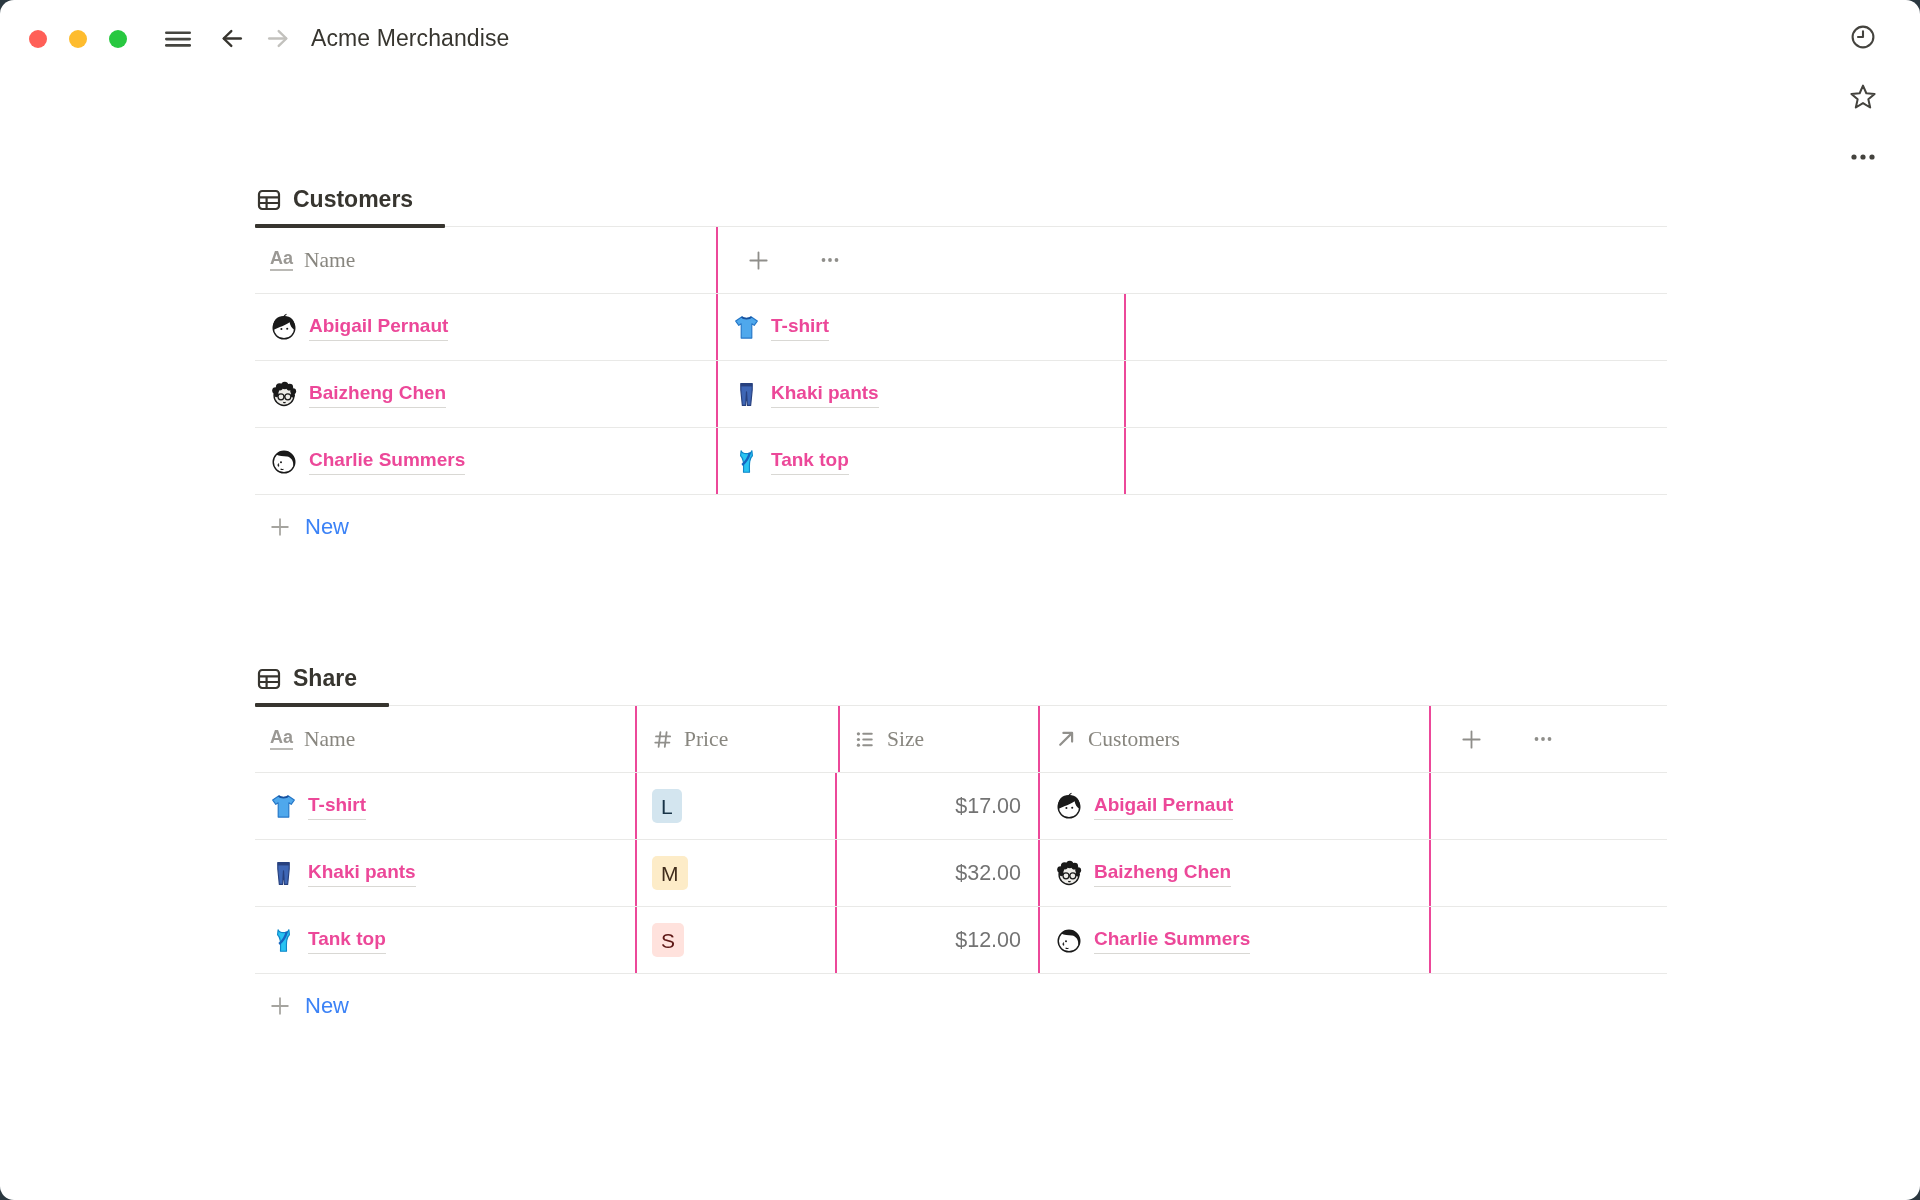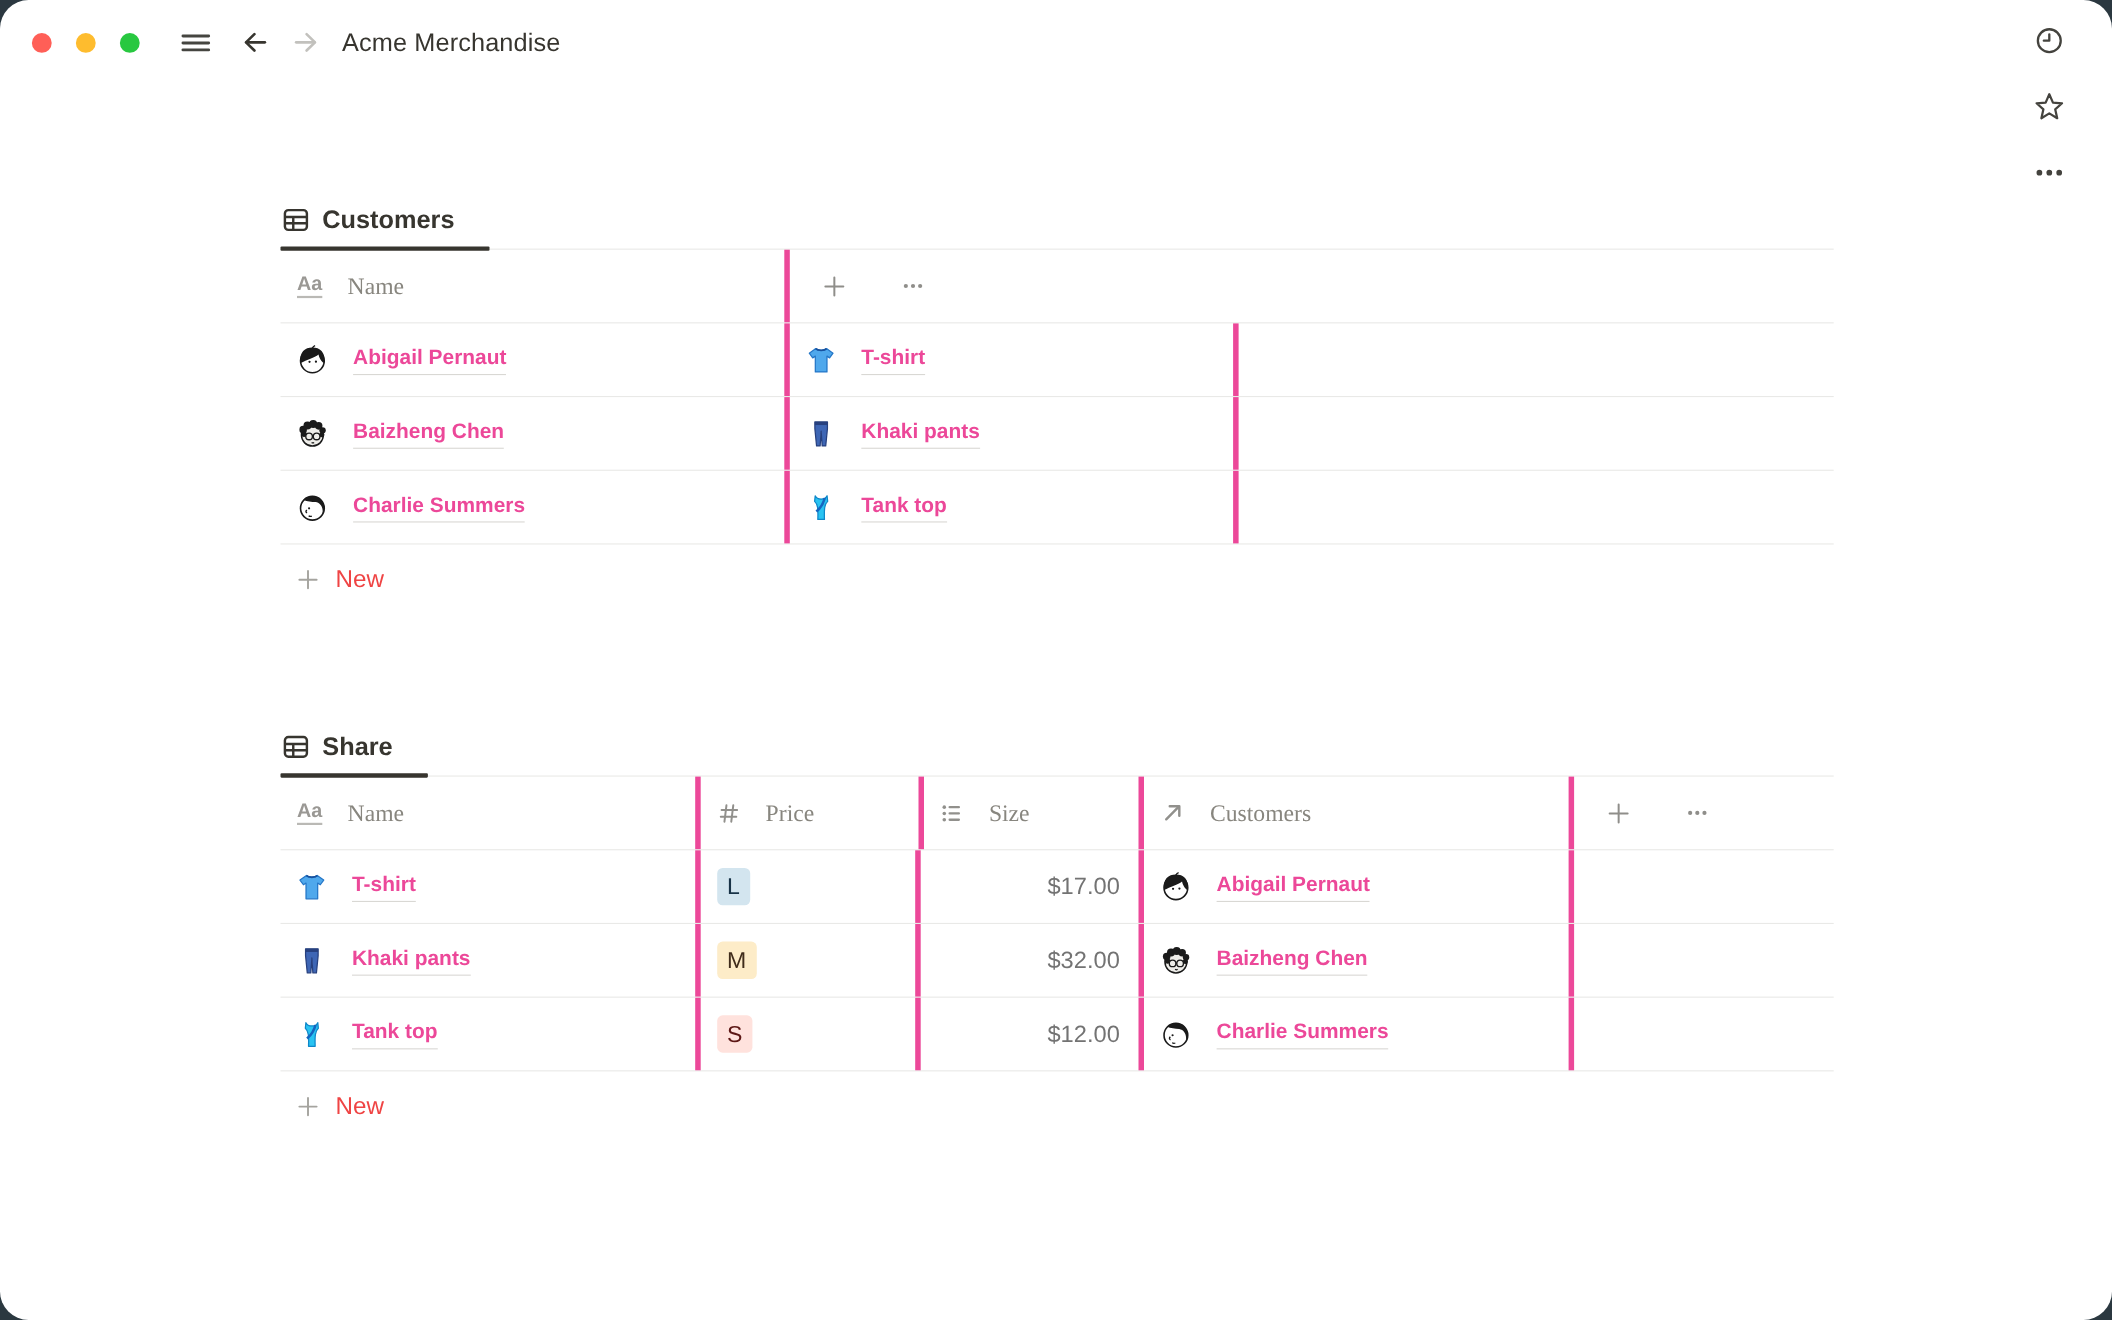--- a/index.html
+++ b/index.html
@@ -1,17 +1,17 @@
 <!DOCTYPE html>
 <html><head>
 <meta charset="utf-8">
 <style>
   html,body{margin:0;padding:0;background:#2b3840;}
   body{width:1920px;height:1200px;position:relative;font-family:"Liberation Sans","DejaVu Sans",sans-serif;}
-  .window{position:absolute;inset:0;background:#fff;border-radius:26px;overflow:hidden;color:#37352f;}
+  .window{position:absolute;inset:0;background:#fff;border-radius:14px;overflow:hidden;color:#37352f;}
 
   
   .topbar{height:77px;display:flex;align-items:center;padding:0 26px 0 29px;}
   .tl{width:18px;height:18px;border-radius:50%;margin-right:22px;flex:none;}
   .tl.red{background:#ff5f57;}.tl.yellow{background:#febc2e;}.tl.green{background:#28c840;}
   .tb-icon{display:flex;align-items:center;justify-content:center;flex:none;cursor:default;}
   .hamburger{margin-left:14px;}
   .nav-back{margin-left:24px;}
   .nav-fwd{margin-left:18px;}
   .tb-title{margin-left:18px;font-size:23px;font-weight:500;color:#37352f;letter-spacing:.1px;}
@@ -24,22 +24,22 @@
   .section-items{margin-top:80px;}
 
   .tabbar{height:66px;display:flex;align-items:flex-end;border-bottom:1px solid #e9e9e7;}
   .tab{position:relative;display:flex;align-items:center;gap:11px;padding:0 32px 13px 1px;}
   .tab::after{content:"";position:absolute;left:0;right:0;bottom:-2px;height:4px;background:#37352f;border-radius:1px;}
   .tab-label{font-size:23px;font-weight:600;color:#37352f;}
 
   .row{display:flex;align-items:stretch;border-bottom:1px solid #e9e9e7;}
   .hrow{height:66px;}
   .drow{height:66px;}
-  .nrow{height:64px;display:flex;align-items:center;gap:13px;padding-left:13px;color:#ef4444;font-size:22px;}
-  .cell{box-sizing:border-box;display:flex;align-items:center;gap:23px;padding:0 12px 0 15px;border-right:5px solid #ec4899;}
+  .nrow{height:64px;display:flex;align-items:center;gap:13px;padding-left:13px;color:#3b82f6;font-size:22px;}
+  .cell{box-sizing:border-box;display:flex;align-items:center;gap:11px;padding:0 12px 0 15px;border-right:2px solid #ec4899;}
   .cell.extra{border-right:none;flex:1;gap:48px;padding-left:28px;}
   .hlabel{font-size:21.5px;color:#88867f;font-family:Liberation Serif, serif;}
   .aa{font-size:18px;font-weight:600;color:#9a9894;border-bottom:2px solid #bab9b5;line-height:1;padding-bottom:2px;}
 
   
   .ct .col1{width:463px;flex:none;}
   .ct .col2{width:408px;flex:none;}
   
   .it .col1{width:382px;flex:none;}
   .it .col2{width:200px;flex:none;}

